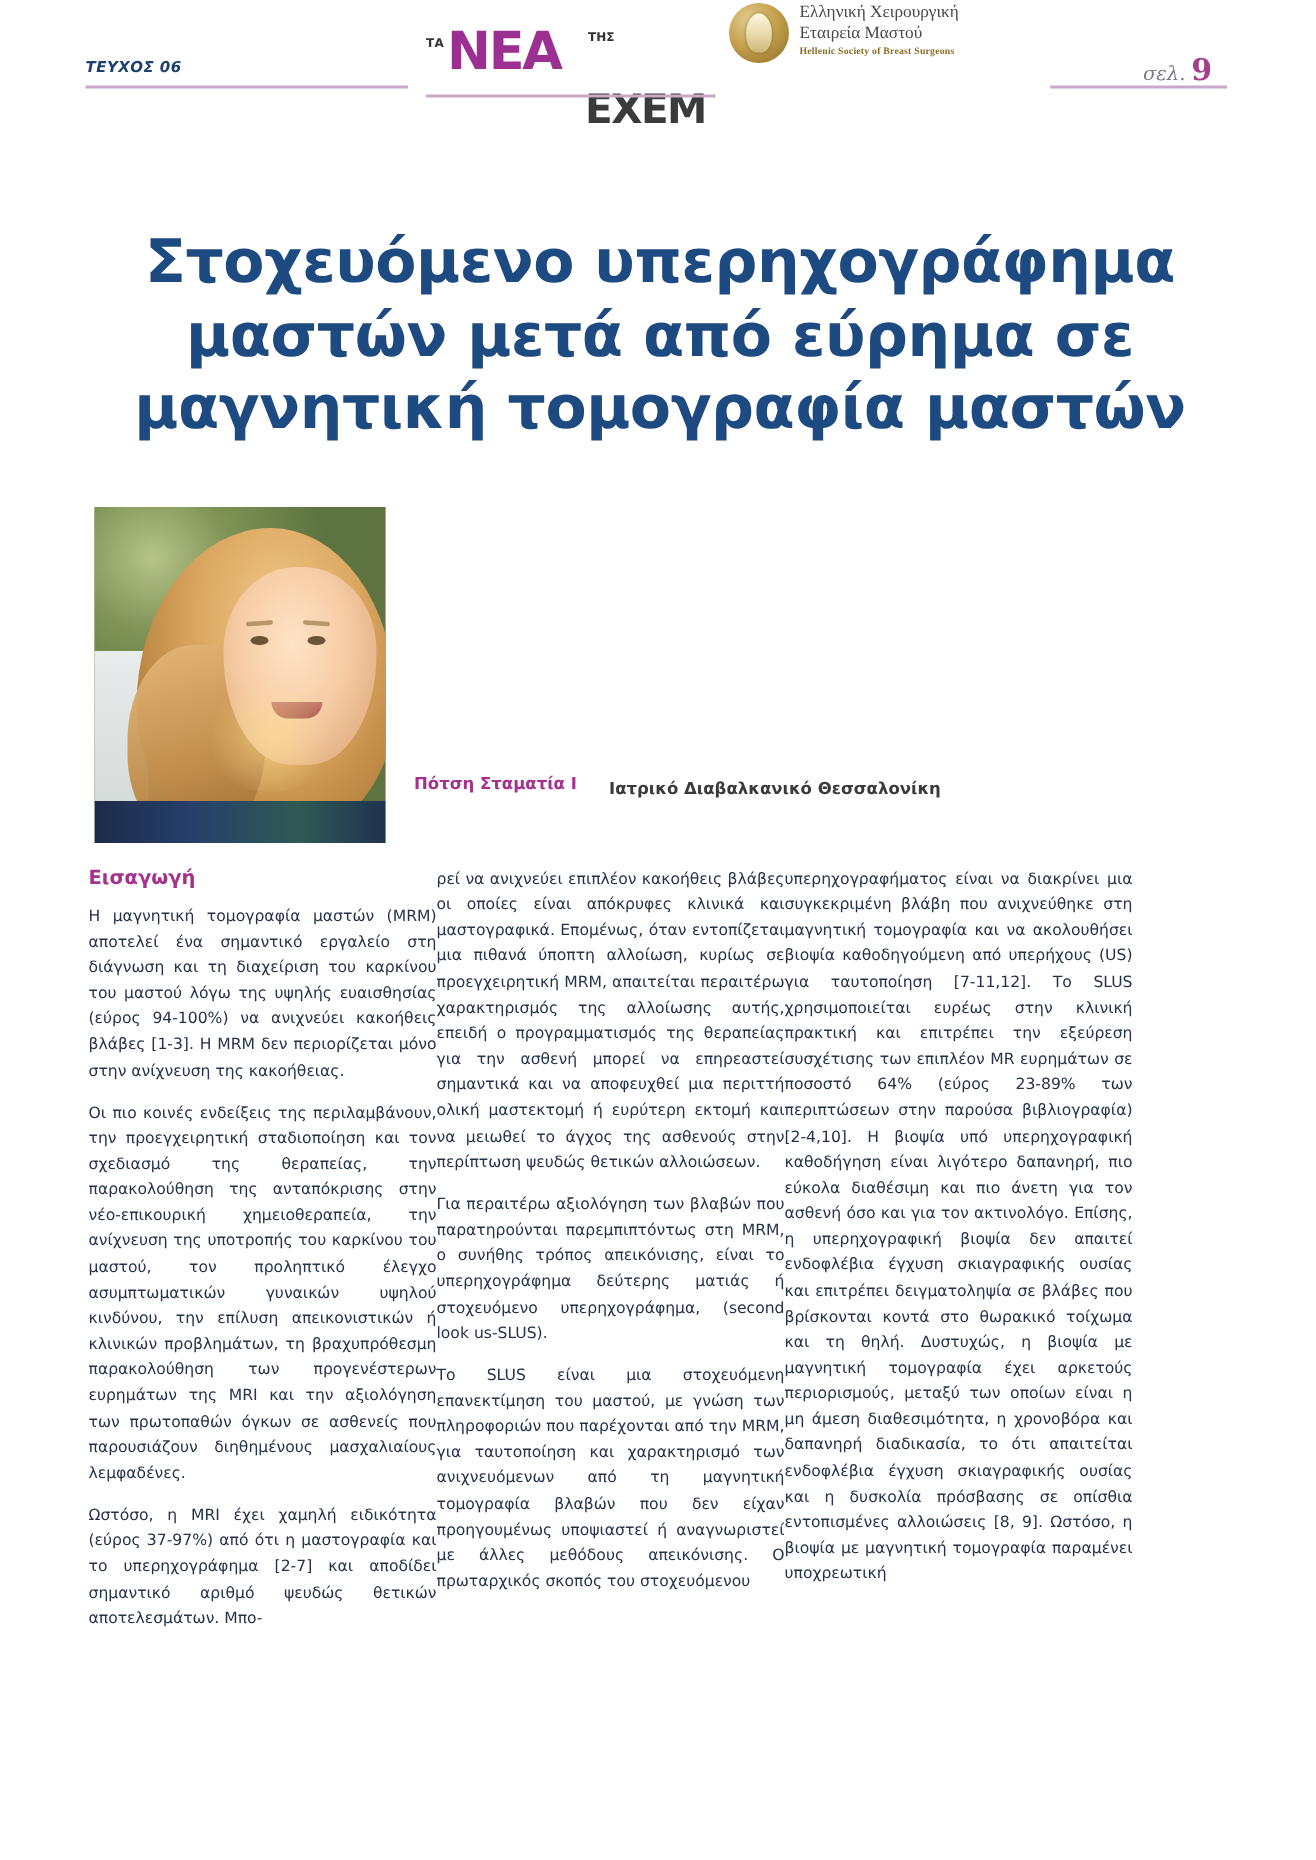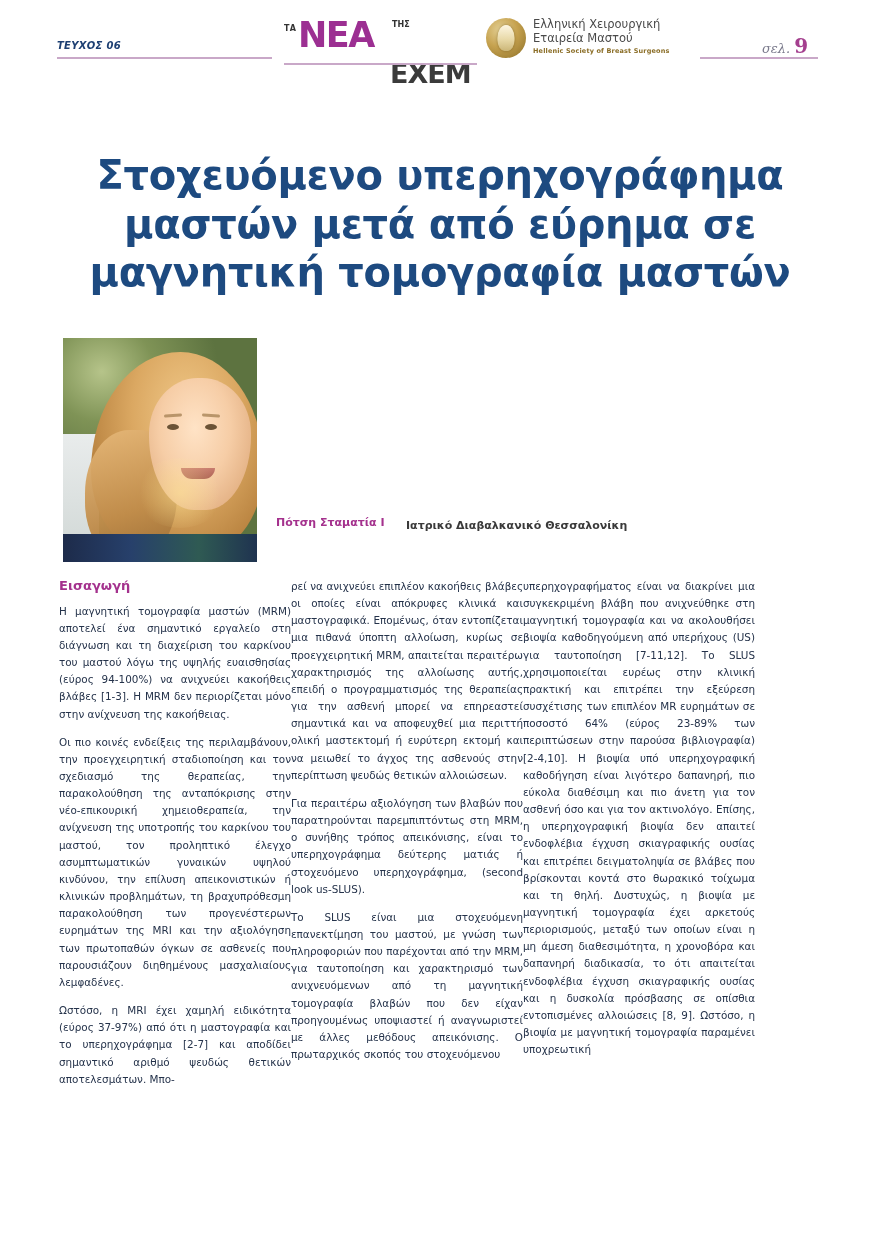--- a/index.html
+++ b/index.html
@@ -122,23 +122,24 @@
     top: 49px;
     width: 193px;
     height: 2px;
     background: #c9a8c8;
   }
 
   
   .society {
     position: absolute;
     left: 486px;
-    top: 16px;
+    top: 0;
     width: 200px;
     height: 46px;
+    font-family: Liberation Serif, serif;
   }
   .society-seal {
     position: absolute;
     left: 0; top: 2px;
     width: 40px; height: 40px;
     border-radius: 50%;
     background: radial-gradient(circle at 35% 30%, #e3cf93 0%, #c6a24f 45%, #8a6d26 100%);
     overflow: hidden;
   }
   .seal-inner {

